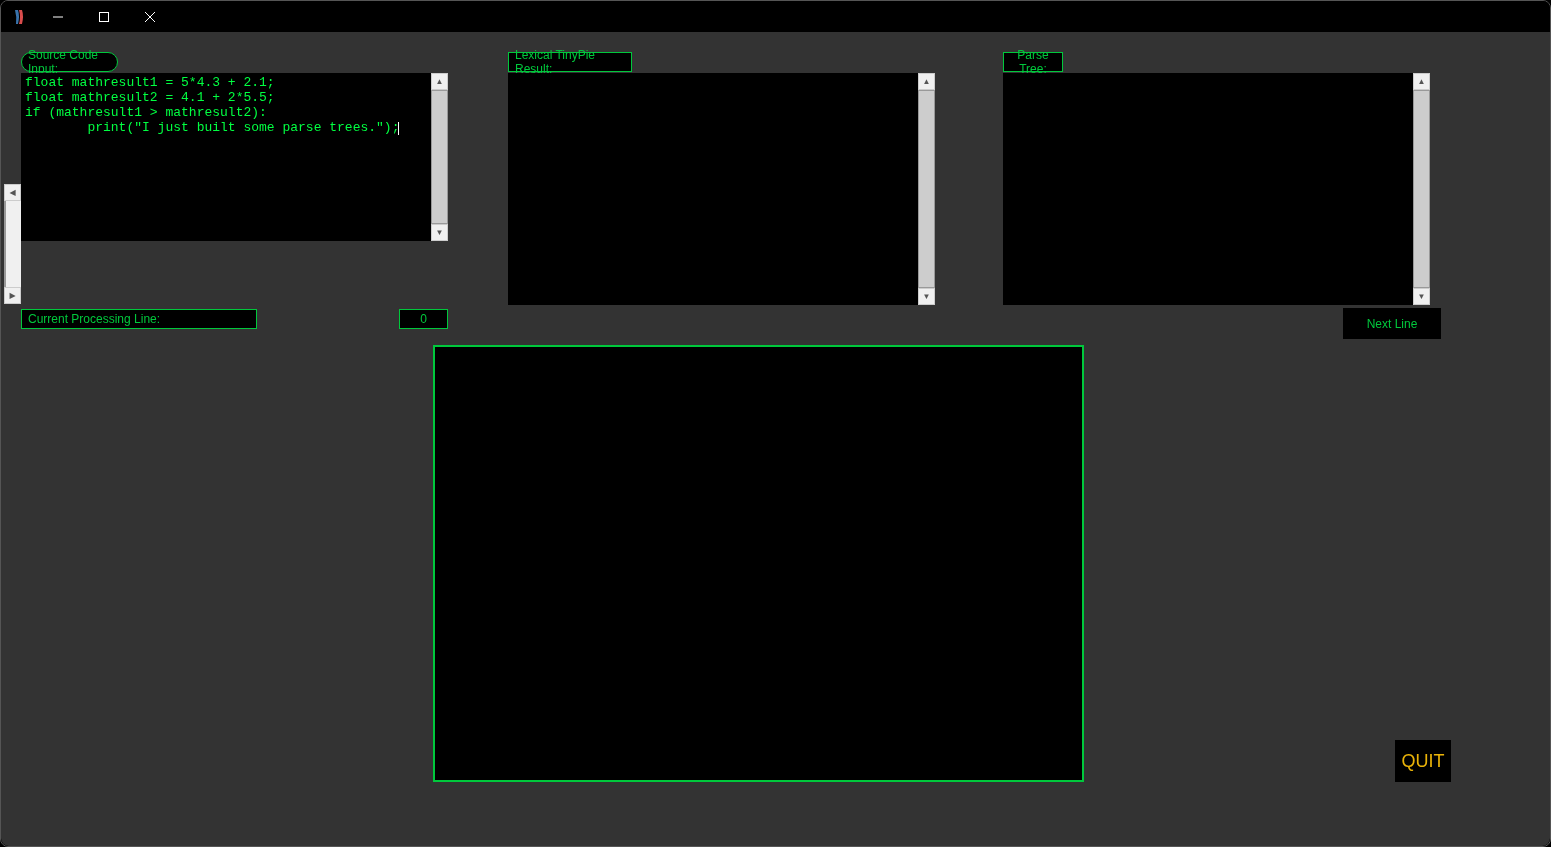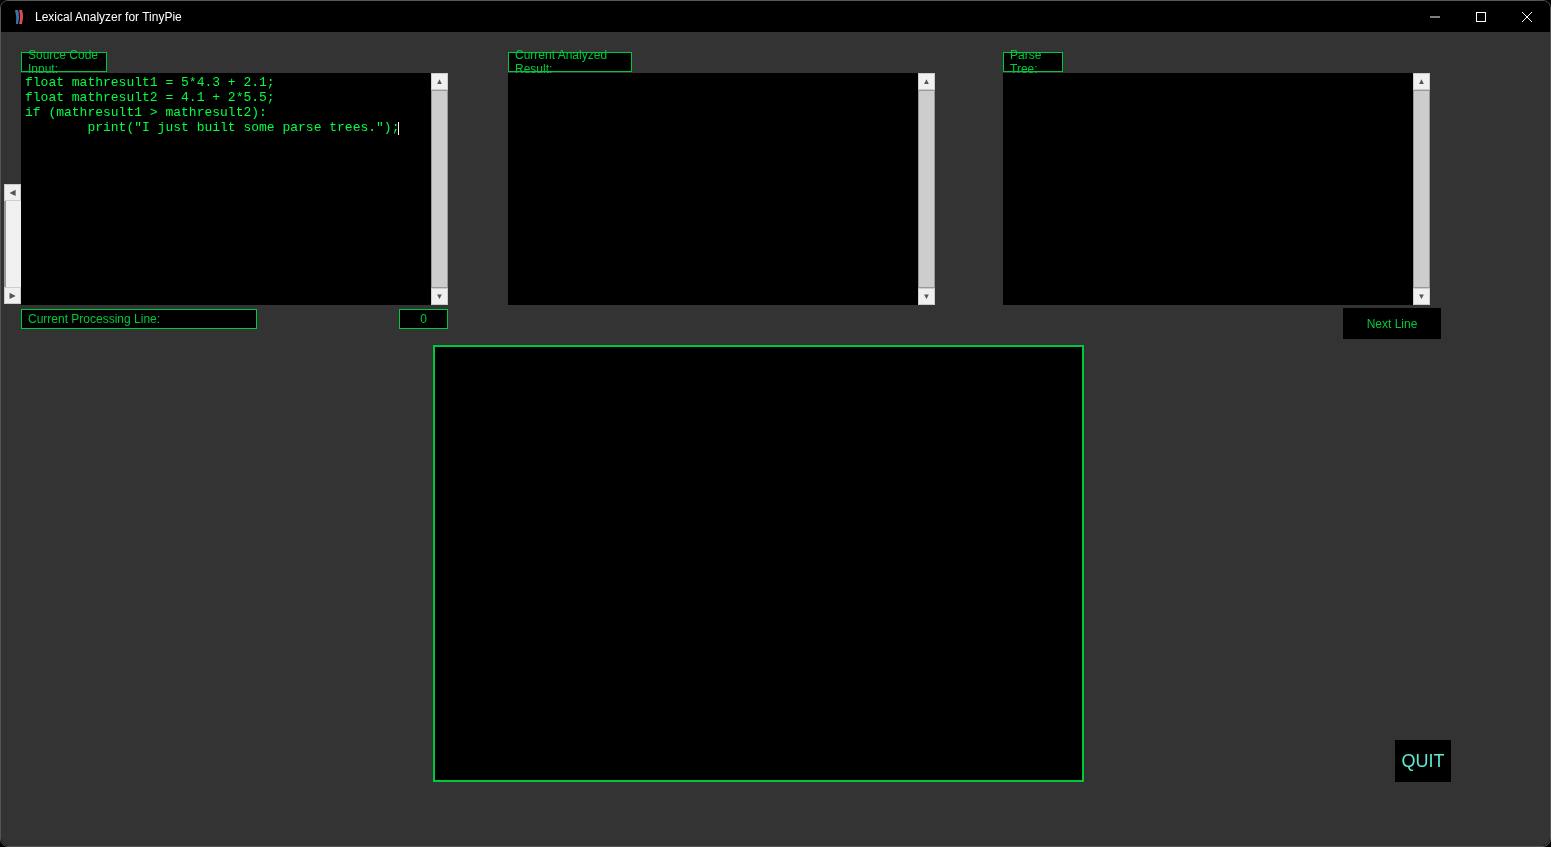--- a/index.html
+++ b/index.html
@@ -167,39 +167,38 @@
       border: 1px solid #000;
     }
     .canvas-box {
       position: absolute;
       background: #000;
       border: 2px solid #00c83c;
     }
     .quit-button {
       position: absolute;
       background: #000;
-      color: #5eead4;
+      color: #eab308;
       border: 1px solid #333;
       font-size: 18px;
       display: flex;
       align-items: center;
       justify-content: center;
     }
   </style>
 </head>
 <body>
 
 <div class="titlebar">
   <span class="tk-icon">
     <svg width="14" height="14" viewBox="0 0 14 14">
       <path d="M4 14 Q5 7 3 0 L6 0 Q8 6 6 14 Z" fill="#3973ac"></path>
       <path d="M7 14 Q9 7 7 0 L10 0 Q12 6 10 14 Z" fill="#d94c4c"></path>
     </svg>
   </span>
-  <span class="title-text">Lexical Analyzer for TinyPie</span>
   <div class="win-controls">
     <div class="win-btn">
       <svg width="10" height="10">
           <line x1="0" y1="5" x2="10" y2="5" stroke="#fff" stroke-width="1"></line>
         </svg>
     </div>
     <div class="win-btn">
       <svg width="10" height="10">
           <rect x="0.5" y="0.5" width="9" height="9" fill="none" stroke="#fff" stroke-width="1"></rect>
         </svg>
@@ -208,25 +207,25 @@
       <svg width="10" height="10">
           <line x1="0" y1="0" x2="10" y2="10" stroke="#fff" stroke-width="1"></line>
           <line x1="10" y1="0" x2="0" y2="10" stroke="#fff" stroke-width="1"></line>
         </svg>
     </div>
   </div>
 </div>
 
 <div class="content-area">
 
-  <div class="label-box" style="left:20px; top:20px; width:86px;">
+  <div class="label-box" style="left:20px; top:20px; width:97px;border-radius:10px;">
     <span>Source Code Input:</span>
   </div>
 
-  <div class="text-panel" style="left:20px; top:41px; width:427px; height:232px;">
+  <div class="text-panel" style="left:20px; top:41px; width:427px; height:168px;">
     <div class="inner"><span>float mathresult1 = 5*4.3 + 2.1;
 float mathresult2 = 4.1 + 2*5.5;
 if (mathresult1 &gt; mathresult2):
         print("I just built some parse trees.");</span><span class="caret"></span></div>
     <div class="vscroll">
       <div class="arrow">▲</div>
       <div class="track">
         <div class="thumb" style="top:0; height:100%;"></div>
       </div>
       <div class="arrow">▼</div>
@@ -234,35 +233,35 @@
   </div>
   <div class="hscroll" style="left:3px; top:152px; width:17px; height:120px; flex-direction:column;">
     <div class="arrow" style="height:17px; width:17px;">◀</div>
     <div class="track">
       <div class="thumb" style="top:0; height:100%;"></div>
     </div>
     <div class="arrow" style="height:17px; width:17px;">▶</div>
   </div>
 
   <div class="label-box" style="left:507px; top:20px; width:124px;">
-    <span>Current Analyzed Result:</span>
+    <span>Lexical TinyPie Result:</span>
   </div>
 
   <div class="text-panel" style="left:507px; top:41px; width:427px; height:232px;">
     <div class="inner"></div>
     <div class="vscroll">
       <div class="arrow">▲</div>
       <div class="track">
         <div class="thumb" style="top:0; height:100%;"></div>
       </div>
       <div class="arrow">▼</div>
     </div>
   </div>
 
-  <div class="label-box" style="left:1002px; top:20px; width:60px;">
+  <div class="label-box" style="left:1002px; top:20px; width:60px;text-align:center;">
     <span>Parse Tree:</span>
   </div>
 
   <div class="text-panel" style="left:1002px; top:41px; width:427px; height:232px;">
     <div class="inner"></div>
     <div class="vscroll">
       <div class="arrow">▲</div>
       <div class="track">
         <div class="thumb" style="top:0; height:100%;"></div>
       </div>

